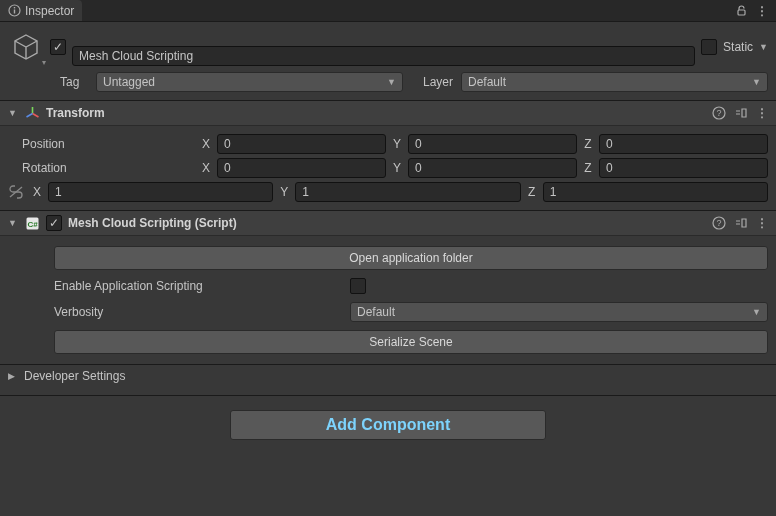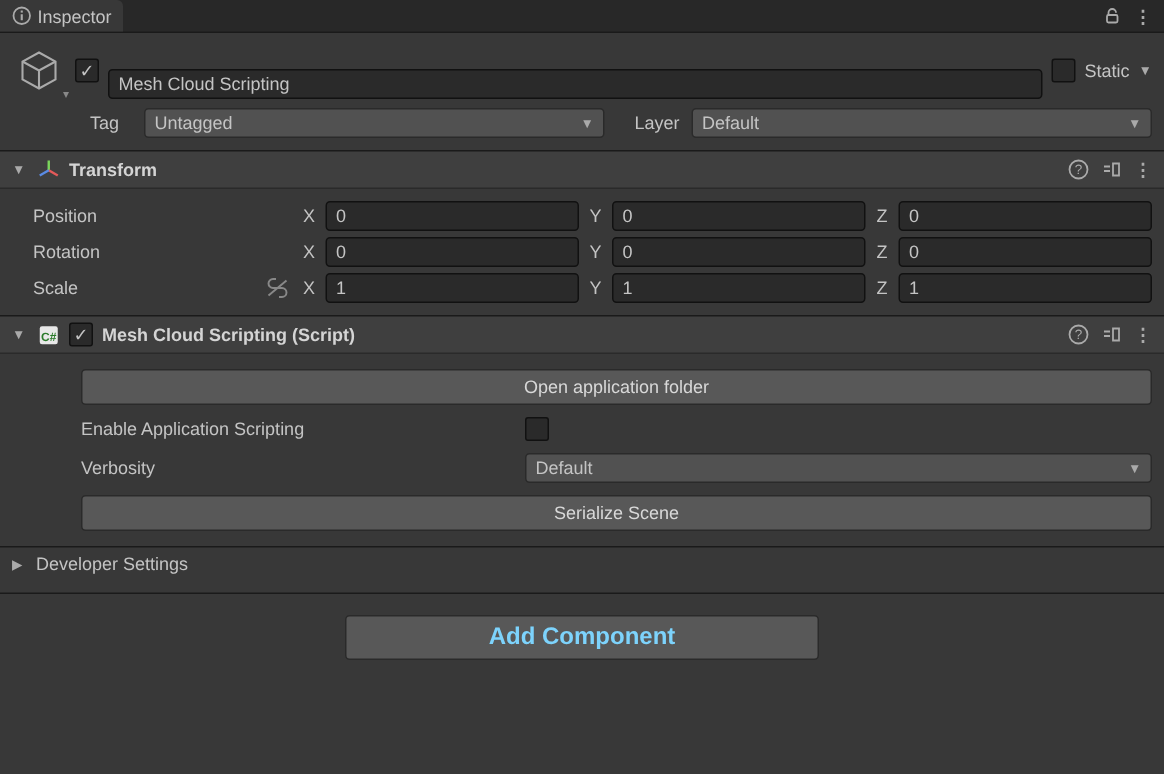--- a/index.html
+++ b/index.html
@@ -280,23 +280,20 @@
     <div class="xyz">
       <span class="axis-label">X</span>
       <input class="numfield" value="0" style="">
       <span class="axis-label">Y</span>
       <input class="numfield" value="0" style="">
       <span class="axis-label">Z</span>
       <input class="numfield" value="0" style="">
     </div>
   </div>
   <div class="prop-row">
-    <span class="prop-label" style="display:flex;align-items:center;justify-content:space-between;padding-right:4px;">
-        <span>Scale</span>
-      </span>
     <div class="xyz">
       <span class="link-icon">
         <svg width="16" height="14" viewBox="0 0 16 14">
             <path d="M5 7a3 3 0 0 1 0-6h2M11 7a3 3 0 0 1 0 6h-2M5 7h6" stroke="#888" stroke-width="1.3" fill="none"></path>
             <line x1="2" y1="12" x2="14" y2="2" stroke="#888" stroke-width="1.3"></line>
           </svg>
       </span>
       <span class="axis-label">X</span>
       <input class="numfield" value="1" style="">
       <span class="axis-label">Y</span>

